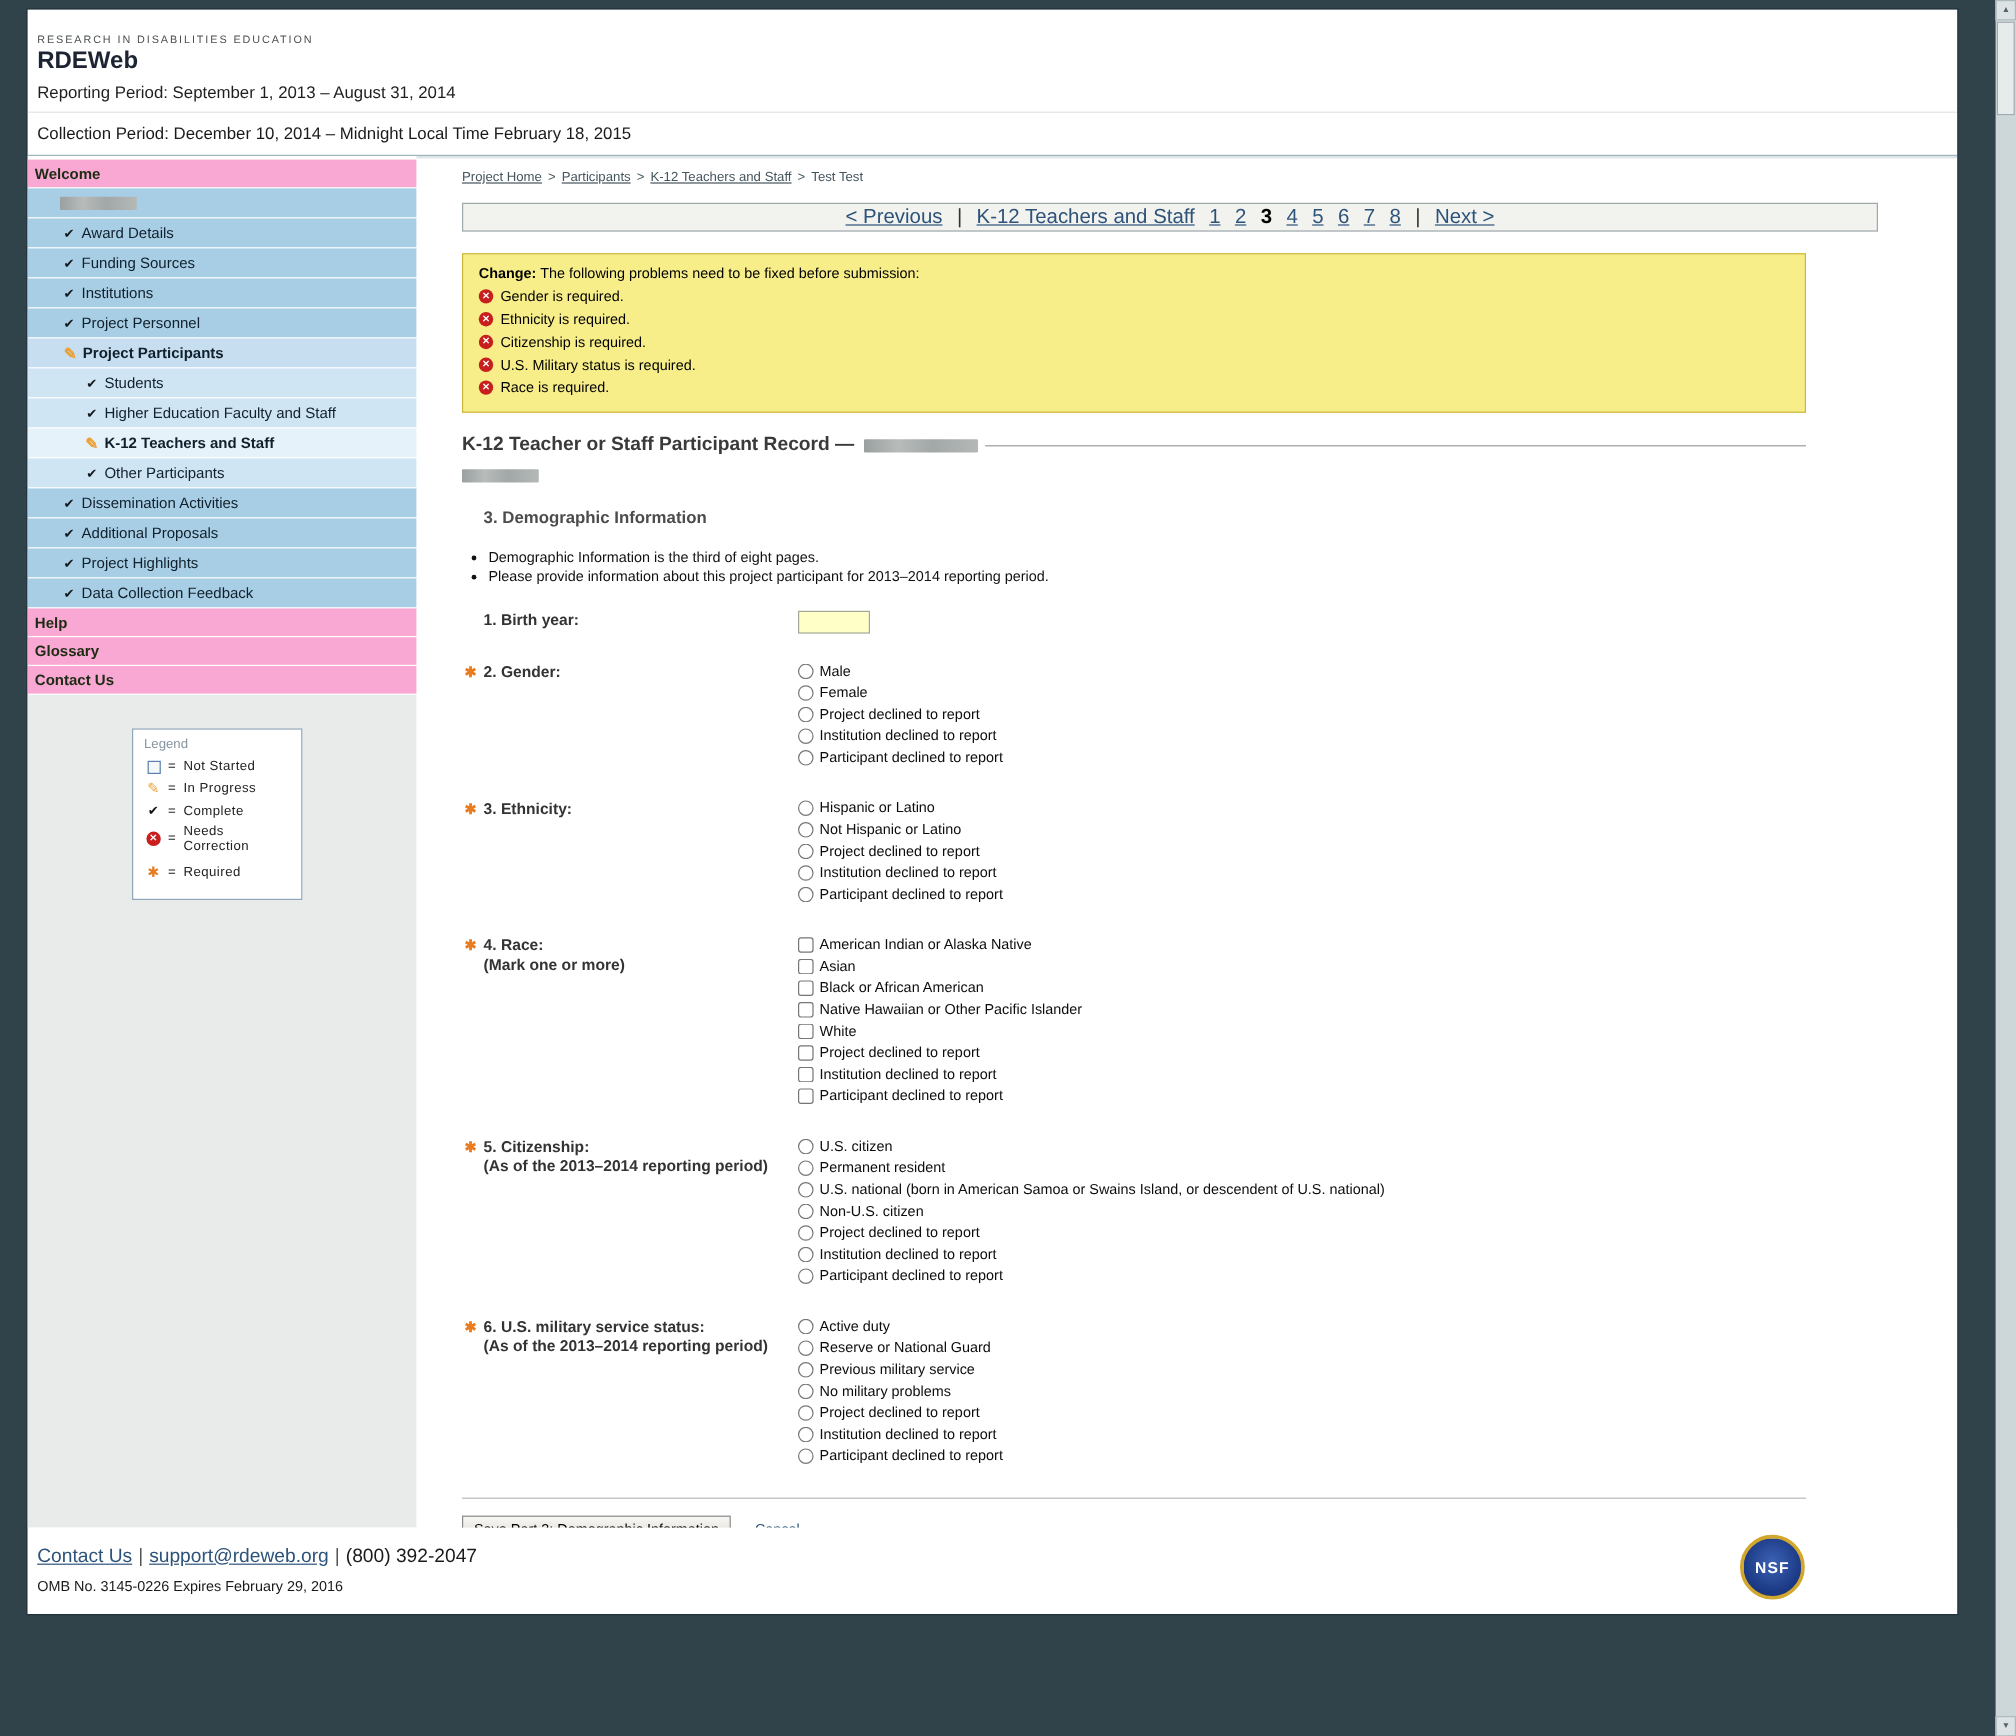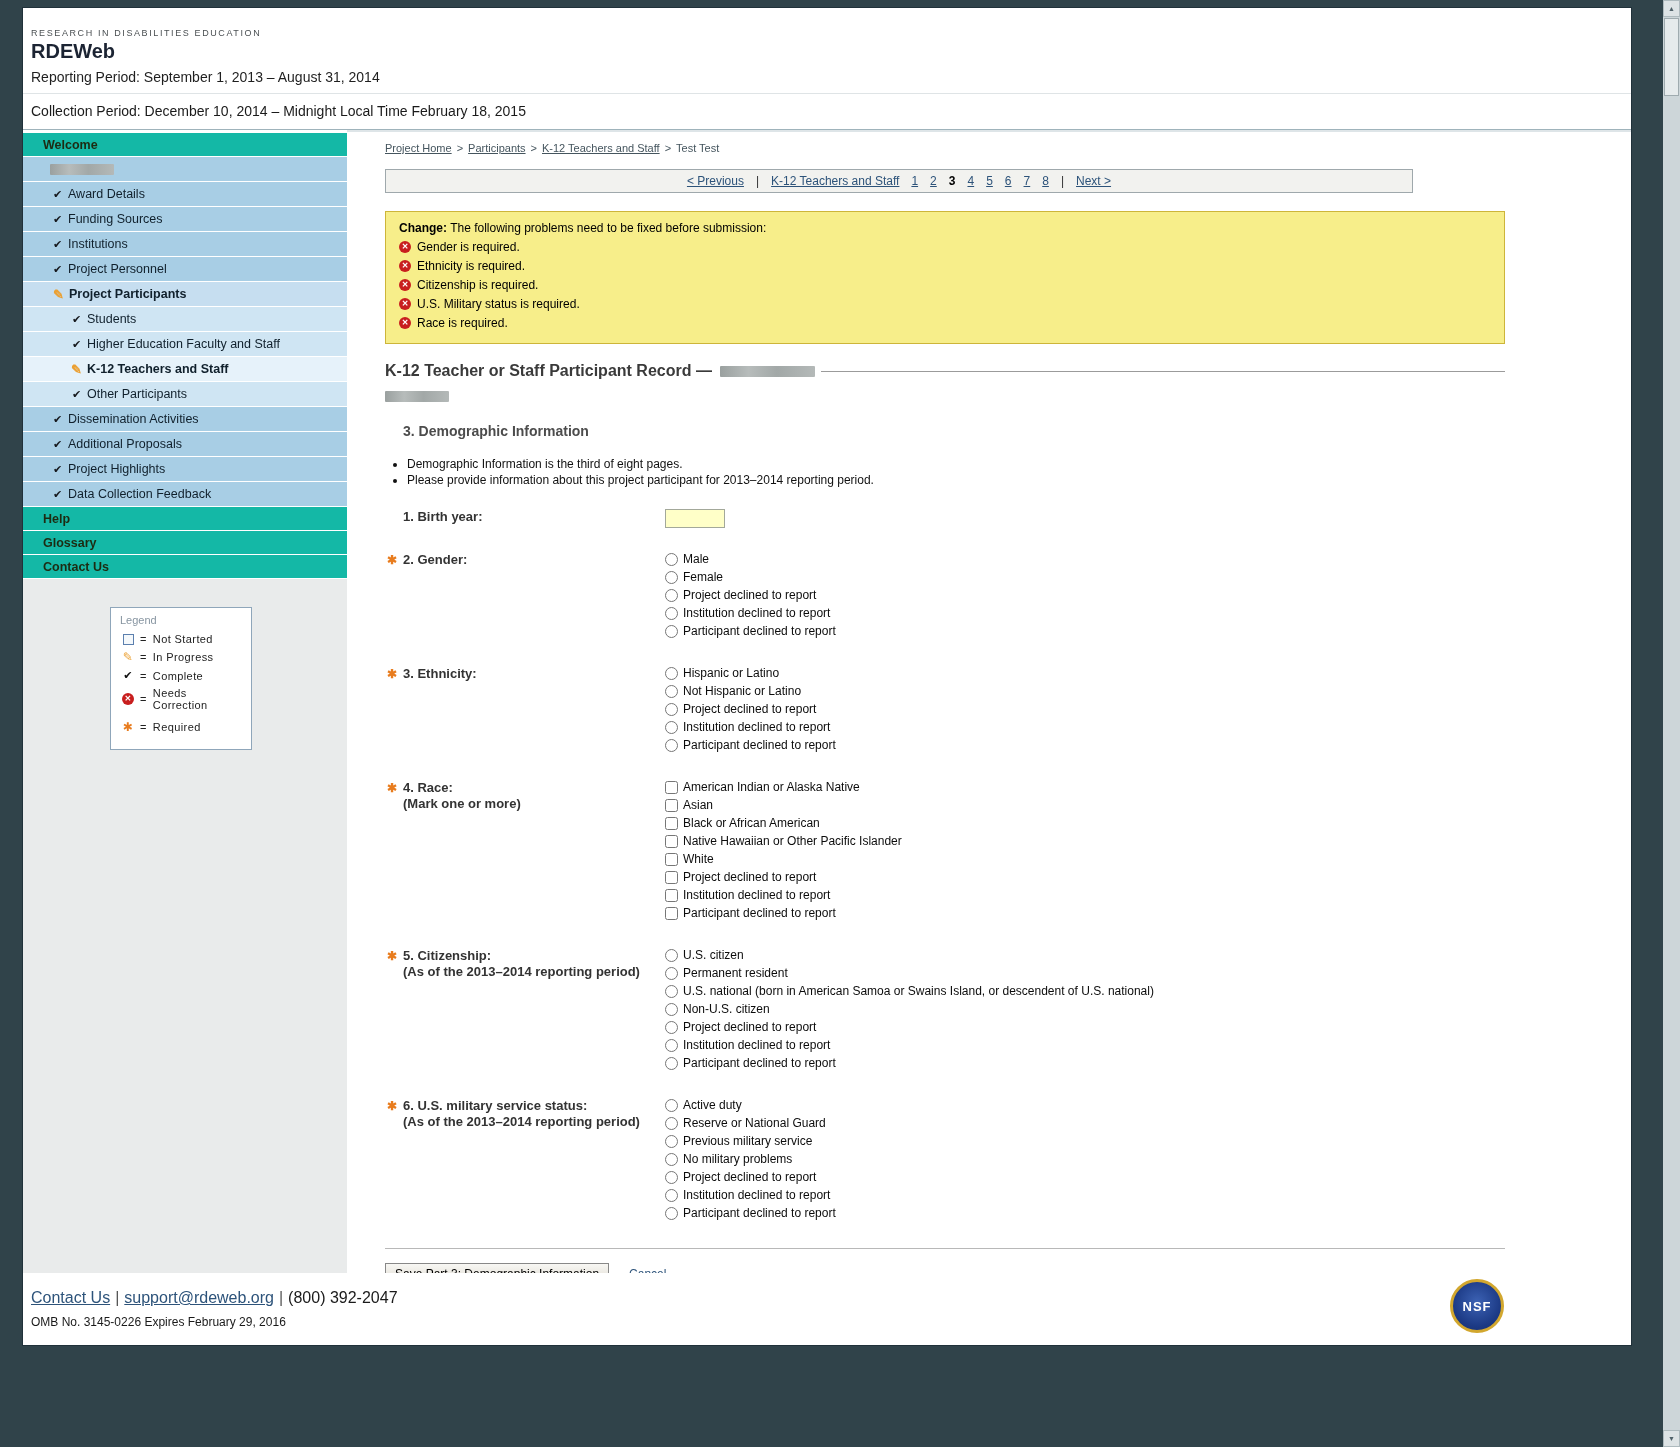--- a/index.html
+++ b/index.html
@@ -25,21 +25,21 @@
   .acct-links { margin-top:8px; }
   .acct-links a { color:#2d537a; text-decoration:underline; cursor:pointer; }
   .hsep { color:#444; }
   .collection-bar { font-size:14px; color:#1a1a1a; padding:9px 0 10px 8px; border-bottom:1px solid #9fb3bb; box-shadow:0 2px 0 rgba(160,180,188,0.35); }
   
   .body-row { flex:1; display:flex; min-height:0; }
   .sidebar { width:324px; flex:0 0 auto; display:flex; flex-direction:column; background:#fff; }
   #sidebar-items { padding-top:3px; }
   .side-item { height:24px; display:flex; align-items:center; margin-bottom:1px; font-size:12.5px; color:#10202c; cursor:pointer; }
   .side-item.bold { font-weight:bold; }
-  .s-green { background:#14b8a6; padding-left:20px; height:23px; color:#1d2b12; }
+  .s-green { background:#f9a8d4; padding-left:6px; height:23px; color:#1d2b12; }
   .s-blue { background:#a8cee5; padding-left:27px; }
   .s-panelhead { background:#c6def0; padding-left:28px; }
   .s-panel { background:#cfe5f3; padding-left:46px; }
   .s-selected { background:#e6f2fa; padding-left:46px; }
   .side-icon { width:15px; margin-right:3px; text-align:center; flex:0 0 auto; }
   .icon-check { font-size:11px; color:#15181c; }
   .icon-pencil { font-size:13px; color:#eba033; }
   .sidebar-lower { flex:1; background:#e9ebeb; padding:28px 0 0 87px; }
   .legend { width:142px; background:#fff; border:1px solid #8fa6ba; padding:6px 9px 10px; }
   .legend-title { font-size:11px; color:#8795a1; margin-bottom:7px; }
@@ -50,21 +50,21 @@
   .licon-square::after { content:""; display:inline-block; width:9px; height:9px; border:1px solid #5b7fae; background:#f4f8fb; }
   .licon-pencil { color:#eba033; font-size:12px; }
   .licon-check { color:#111; font-size:11px; }
   .licon-error::after { content:"\2715"; display:inline-block; width:12px; height:12px; border-radius:50%; background:#c81e1e; color:#fff; font-size:8px; font-weight:bold; line-height:12px; text-align:center; }
   .licon-asterisk { color:#e87c1e; font-size:12px; }
   
   .content { flex:1; padding:12px 0 0 38px; font-size:12px; color:#111; min-width:0; }
   .breadcrumb { font-size:11px; color:#45555e; margin-bottom:15px; }
   .breadcrumb a { color:#45555e; text-decoration:underline; cursor:pointer; }
   .bc-sep { margin:0 5px; color:#45555e; }
-  .pager { width:1028px; height:24px; border:1px solid #9fa8ac; background:#f2f2ef; display:flex; align-items:center; justify-content:center; gap:12px; font-size:12px; margin-bottom:18px; }
+  .pager { width:1180px; height:24px; border:1px solid #9fa8ac; background:#f2f2ef; display:flex; align-items:center; justify-content:center; gap:12px; font-size:17px; margin-bottom:18px; }
   .pager a { color:#2d537a; text-decoration:underline; cursor:pointer; }
   .pipe { color:#333; }
   .pipe::before { content:"|"; }
   .pages { display:inline-flex; gap:12px; }
   .pg-current { font-weight:bold; color:#000; }
   .warning { width:1120px; background:#f7ee8a; border:1px solid #cdb53a; padding:9px 13px 13px; margin-bottom:18px; }
   .warning-head { font-size:12px; color:#000; }
   .warning-title { font-weight:bold; }
   .warning-item { display:flex; align-items:center; gap:6px; margin-top:5px; font-size:12px; color:#000; }
   .err-badge { width:12px; height:12px; border-radius:50%; background:#c81e1e; color:#fff; font-size:8px; font-weight:bold; line-height:12px; text-align:center; flex:0 0 auto; }

